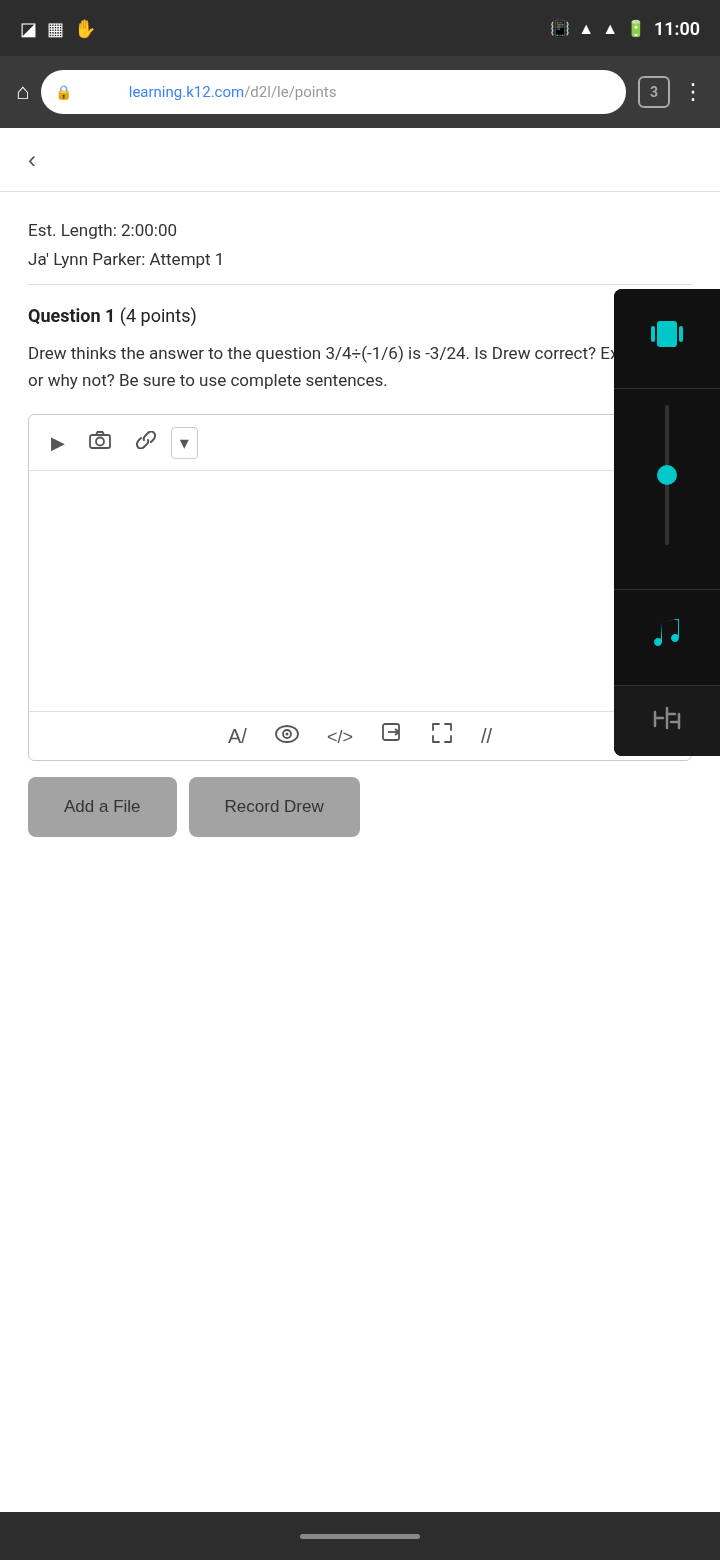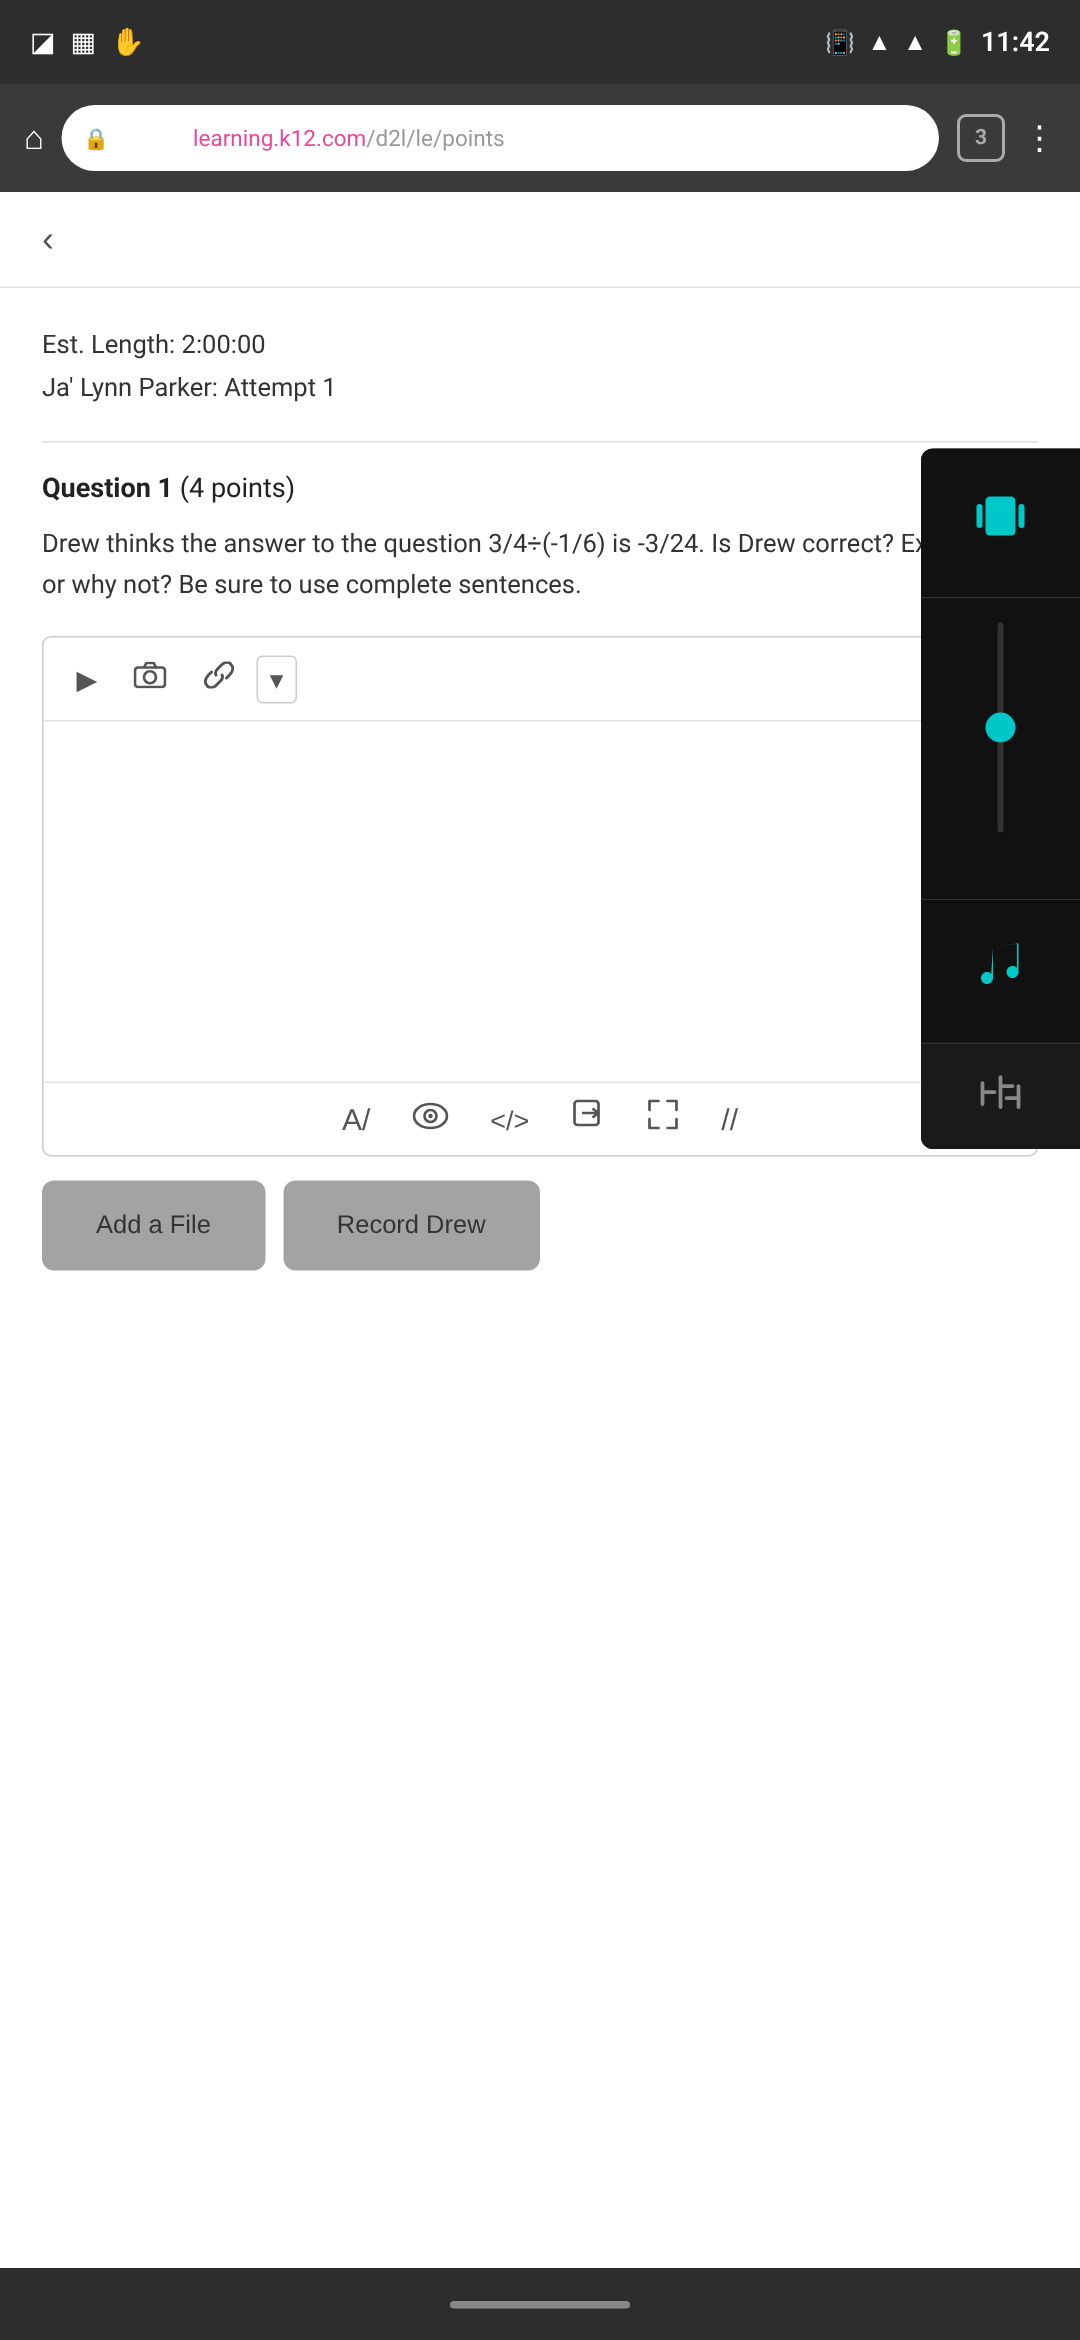--- a/index.html
+++ b/index.html
@@ -75,21 +75,21 @@
     .lock-icon {
       font-size: 14px;
       color: #555;
     }
     .url-text {
       font-size: 15px;
       color: #333;
       flex: 1;
     }
     .url-text .url-base {
-      color: #ec4899;
+      color: #3b82f6;
       padding-left: 48px;
     }
     .url-text .url-path {
       color: #999;
     }
     .tab-badge {
       background: #fff;
       border: 2px solid #fff;
       width: 32px;
       height: 32px;
@@ -135,21 +135,21 @@
       padding: 24px 28px;
       position: relative;
     }
 
     .meta-info {
       color: #333;
       font-size: 17px;
       line-height: 1.7;
       margin-bottom: 20px;
       border-bottom: 1px solid #ddd;
-      padding-bottom: 20px;
+      padding-bottom: 10px;
     }
 
     
     .question-section {
       margin-top: 16px;
       position: relative;
     }
     .question-title {
       font-size: 18px;
       color: #222;
@@ -348,21 +348,21 @@
   <div class="status-left">
     <span class="status-icon">◪</span>
     <span class="status-icon">▦</span>
     <span class="status-icon">✋</span>
   </div>
   <div class="status-right">
     <span>📳</span>
     <span>▲</span>
     <span>▲</span>
     <span>🔋</span>
-    <span class="status-time">11:42</span>
+    <span class="status-time">11:00</span>
   </div>
 </div>
 
 <div class="browser-bar">
   <button class="home-btn">⌂</button>
   <div class="address-bar">
     <span class="lock-icon">🔒</span>
     <span class="url-text">
       <span class="url-base">learning.k12.com</span><span class="url-path">/d2l/le/points</span>
     </span>

